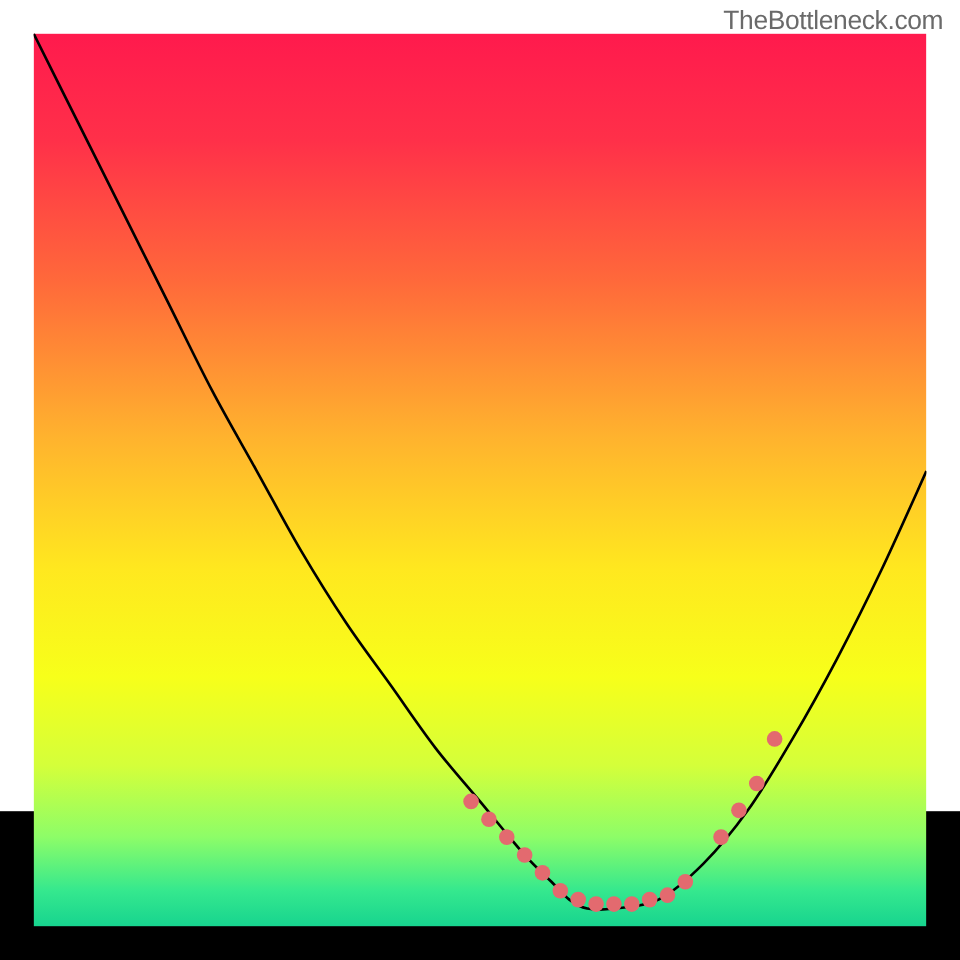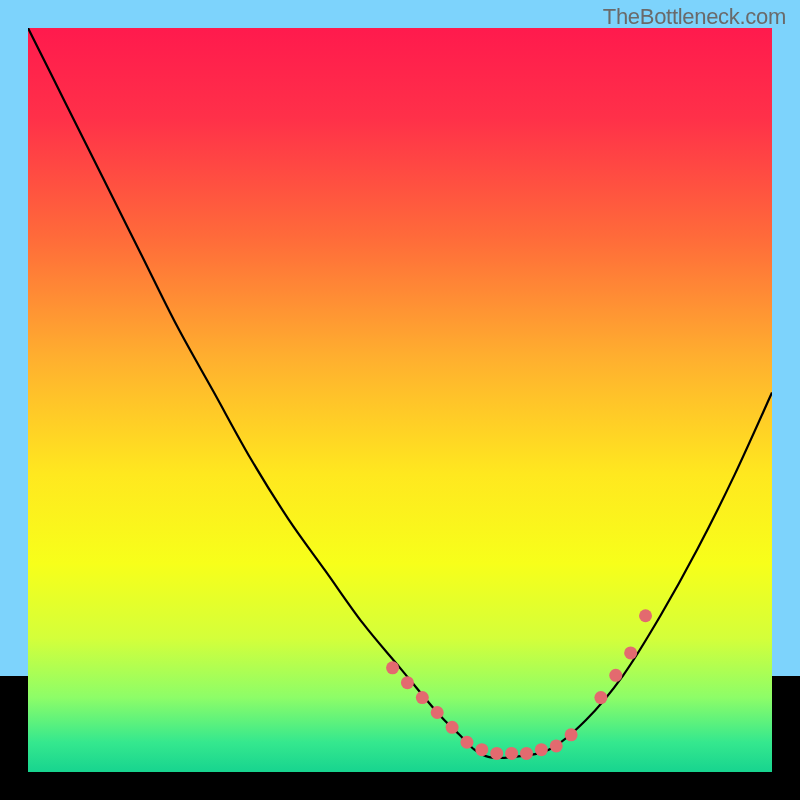--- a/index.html
+++ b/index.html
@@ -8,21 +8,21 @@
     background: #000;
     width: 800px;
     height: 800px;
     overflow: hidden;
     font-family: Arial, sans-serif;
   }
   .container {
     width: 800px;
     height: 676px;
     position: relative;
-    background: #7dd3fc;
+    background: #ffffff;
   }
   .watermark {
     position: absolute;
     top: 4px;
     right: 14px;
     color: #6a6a6a;
     font-size: 22px;
     font-weight: 500;
     z-index: 5;
     letter-spacing: -0.3px;

